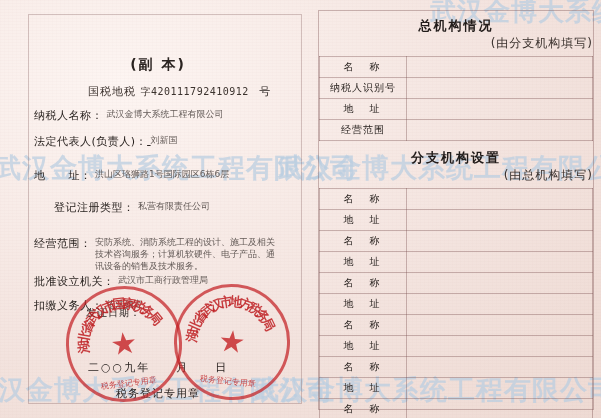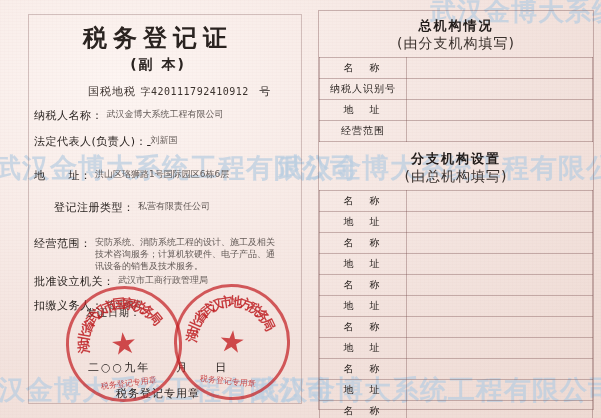--- a/index.html
+++ b/index.html
@@ -231,22 +231,22 @@
   }
   .sec-title {
     text-align: center;
     font-size: 13px;
     font-weight: bold;
     color: #221c1a;
     letter-spacing: 2px;
     padding-top: 6px;
   }
   .sec-sub {
-    text-align: center;
-    font-size: 14px;
+    text-align: right;
+    font-size: 12px;
     color: #3a312d;
     letter-spacing: 1px;
     padding-bottom: 4px;
   }
   table.grid {
     width: 100%;
     border-collapse: collapse;
     table-layout: fixed;
   }
   table.grid td {
@@ -275,21 +275,20 @@
     <div class="wm wm1">武汉金博大系统工程有限公司</div>
     <div class="wm wm2">武汉金博大系统工程有限公司</div>
     <div class="wm wm3">武汉金博大系统工程有限公司</div>
     <div class="wm wm4">武汉金博大系统工程有限公司</div>
     <div class="wm wm5">武汉金博大系统工程有限公司</div>
   </div>
 
   <div id="left">
     <div id="left-border"></div>
 
-    <div class="doc-title">税务登记证</div>
     <div class="doc-subtitle">(副 本)</div>
 
     <div class="serial-row">
       <span class="serial-prefix">国税地税</span>
       <span class="serial-num">字420111792410912</span>
       <span class="serial-suffix">号</span>
     </div>
 
     <div class="field f-name">
       <span class="lbl">纳税人名称：</span>

